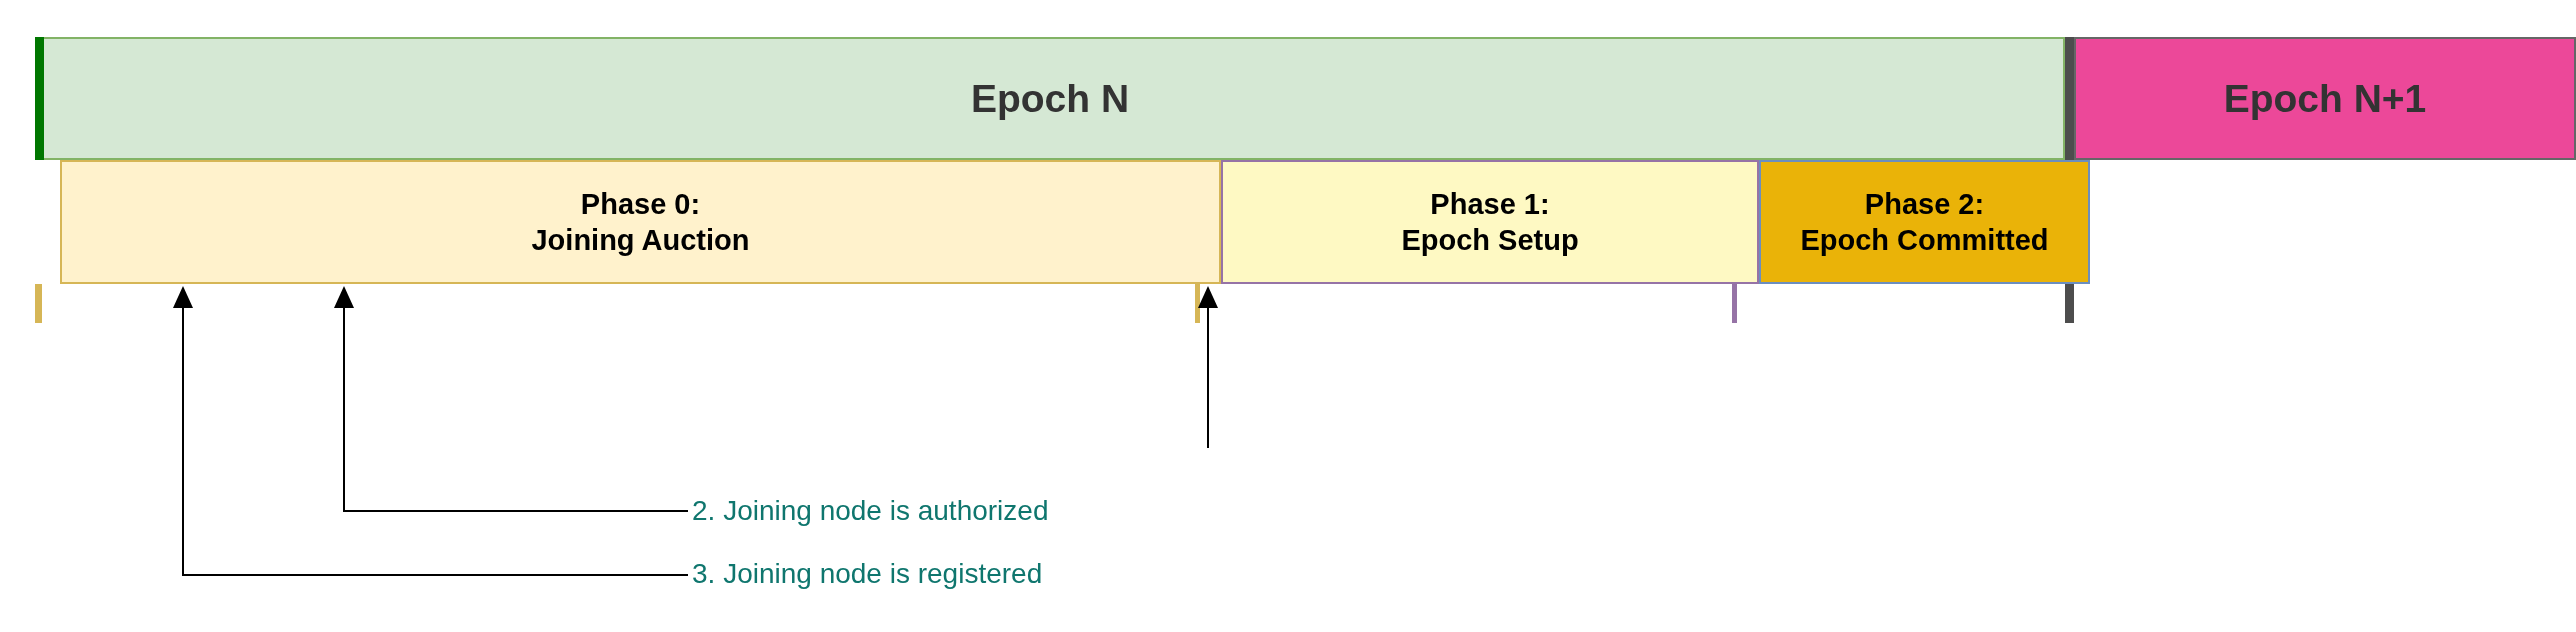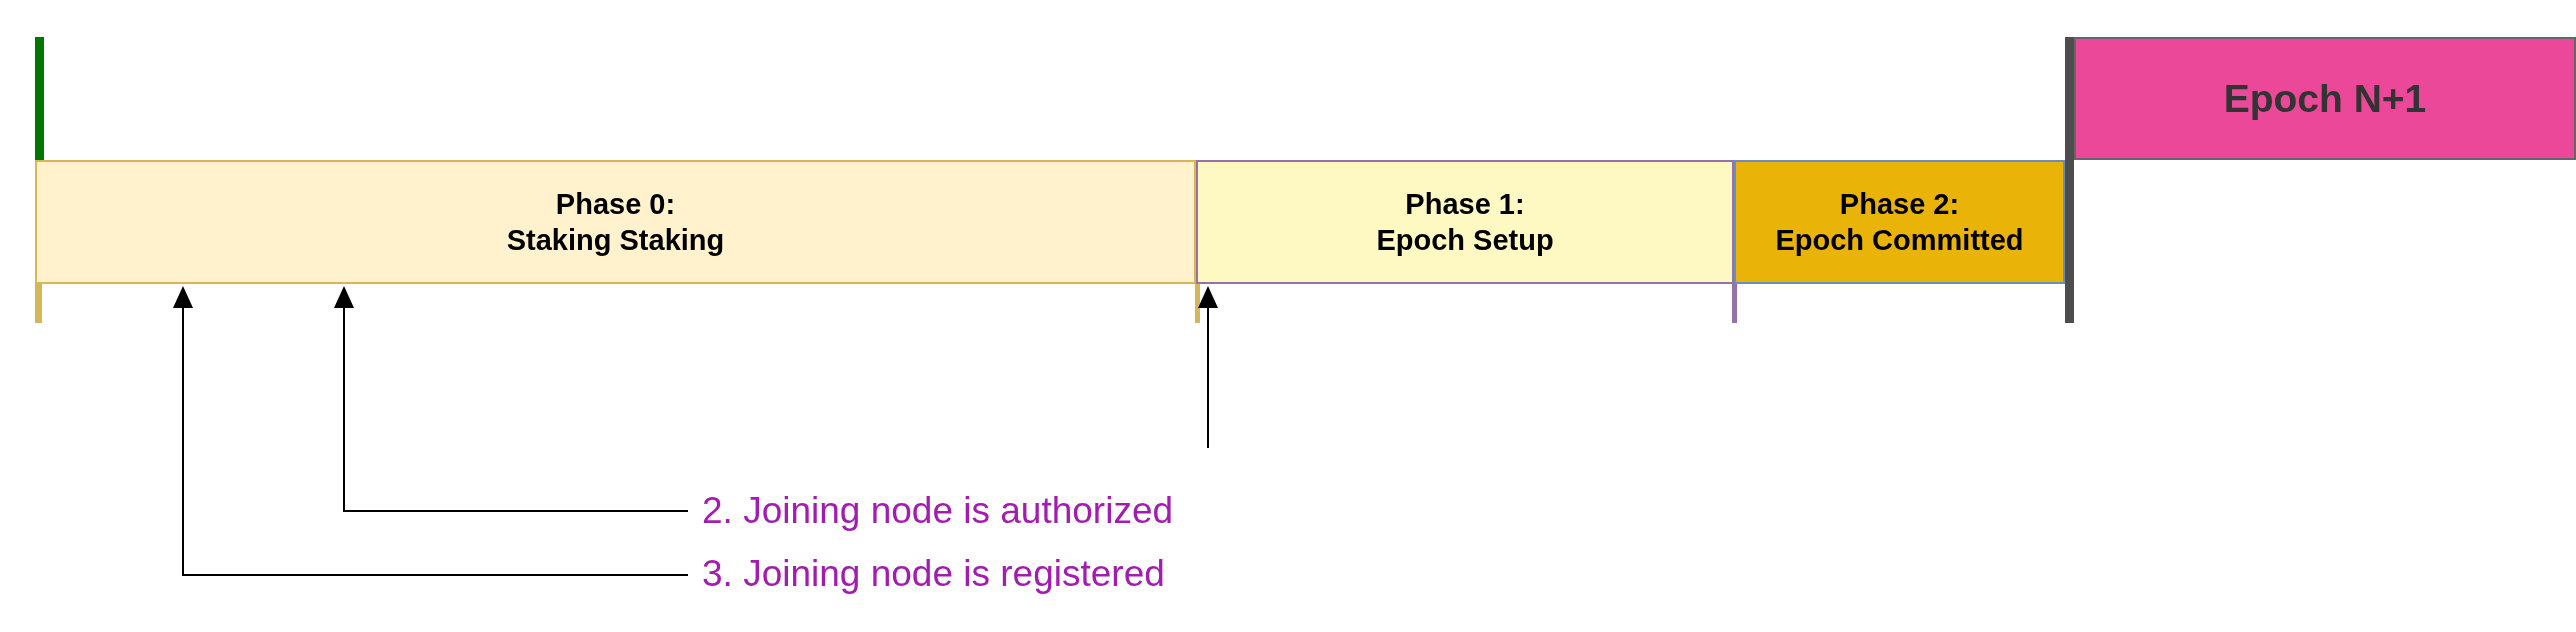--- a/index.html
+++ b/index.html
@@ -25,21 +25,21 @@
 
   
   #epoch-n   { left: 35px;   top: 37px; width: 2030px; height: 123px; background: #d5e8d4; border-color: #82b366; }
   #epoch-n1  { left: 2074px; top: 37px; width: 502px;  height: 123px; background: #f5f5f5; border-color: #666666; }
   .epoch-label { font-size: 39px; font-weight: bold; color: #333333; white-space: nowrap; }
 
   .accent  { position: absolute; left: 35px;   top: 37px; width: 9.4px; height: 123px; background: #007700; }
   .divider { position: absolute; left: 2065px; top: 37px; width: 9.4px; height: 286px; background: #4d4d4d; }
 
   
-  .phase { flex-direction: column; font-weight: bold; font-size: 29px; line-height: 36px; text-align: center; color: #000000; }
+  .phase { flex-direction: column; font-weight: bold; font-size: 29px; line-height: 36px; text-align: center; color: #000000; margin-left: 25px; }
   #phase0 { left: 35px;   top: 160px; width: 1161px; height: 124px; background: #fff2cc; border-color: #d6b656; }
   #phase1 { left: 1196px; top: 160px; width: 538px;  height: 124px; background: #e1d5e7; border-color: #9673a6; }
   #phase2 { left: 1734px; top: 160px; width: 331px;  height: 124px; background: #dae8fc; border-color: #6c8ebf; }
 
   
   .tick { position: absolute; top: 284px; height: 39px; }
   #tick-left { left: 35px;   width: 7px; background: #d6b656; }
   #tick-01   { left: 1195px; width: 4.7px; background: #d6b656; }
   #tick-12   { left: 1732px; width: 4.7px; background: #9673a6; }
 
@@ -58,49 +58,52 @@
 
   #ah2 { left: 334px;  top: 286px; }
   #v2  { left: 343px;  top: 305px; height: 207px; }
   #h2  { left: 344px;  top: 510px; width: 344px; }
 
   #ah3 { left: 1198px; top: 286px; }
   #v3  { left: 1207px; top: 305px; height: 143px; }
 
   .ann-label {
     position: absolute; left: 692px;
-    font-size: 37px; line-height: 34px; color: #a21caf; white-space: nowrap; margin-left: 10px;
+    font-size: 28px; line-height: 34px; color: #0f766e; white-space: nowrap;
   }
   #label1 { top: 557px; }
   #label2 { top: 494px; }
 
   #label3-row {
     position: absolute; left: 692px; top: 430px; width: 516px; height: 34px;
     display: flex; align-items: center;
     font-size: 29px; color: #000000; white-space: nowrap;
   }
   #label3-row .h-fill { flex: 1; height: 2.3px; background: #000000; margin-left: 9.4px; }
 </style>
 </head>
 <body>
 
 <div class="canvas">
 
+  <div class="bar" id="epoch-n" style="background-color: rgb(213, 232, 212); border-color: rgb(130, 179, 102);">
+    <span class="epoch-label">Epoch N</span>
+  </div>
 
   <div class="accent" style="background-color: rgb(0, 119, 0);"></div>
 
   <div class="divider" style="background-color: rgb(77, 77, 77);"></div>
 
   <div class="bar" id="epoch-n1" style="background-color: #ec4899; border-color: rgb(102, 102, 102);">
     <span class="epoch-label">Epoch N+1</span>
   </div>
 
   <div class="bar phase" id="phase0" style="background-color: rgb(255, 242, 204); border-color: rgb(214, 182, 86);">
     <span>Phase 0:</span>
-    <span>Staking Staking</span>
+    <span>Joining Auction</span>
   </div>
 
   <div class="bar phase" id="phase1" style="background-color: #fef9c3; border-color: rgb(150, 115, 166);">
     <span>Phase 1:</span>
     <span>Epoch Setup</span>
   </div>
 
   <div class="bar phase" id="phase2" style="background-color: #eab308; border-color: rgb(108, 142, 191);">
     <span>Phase 2:</span>
     <span>Epoch Committed</span>

